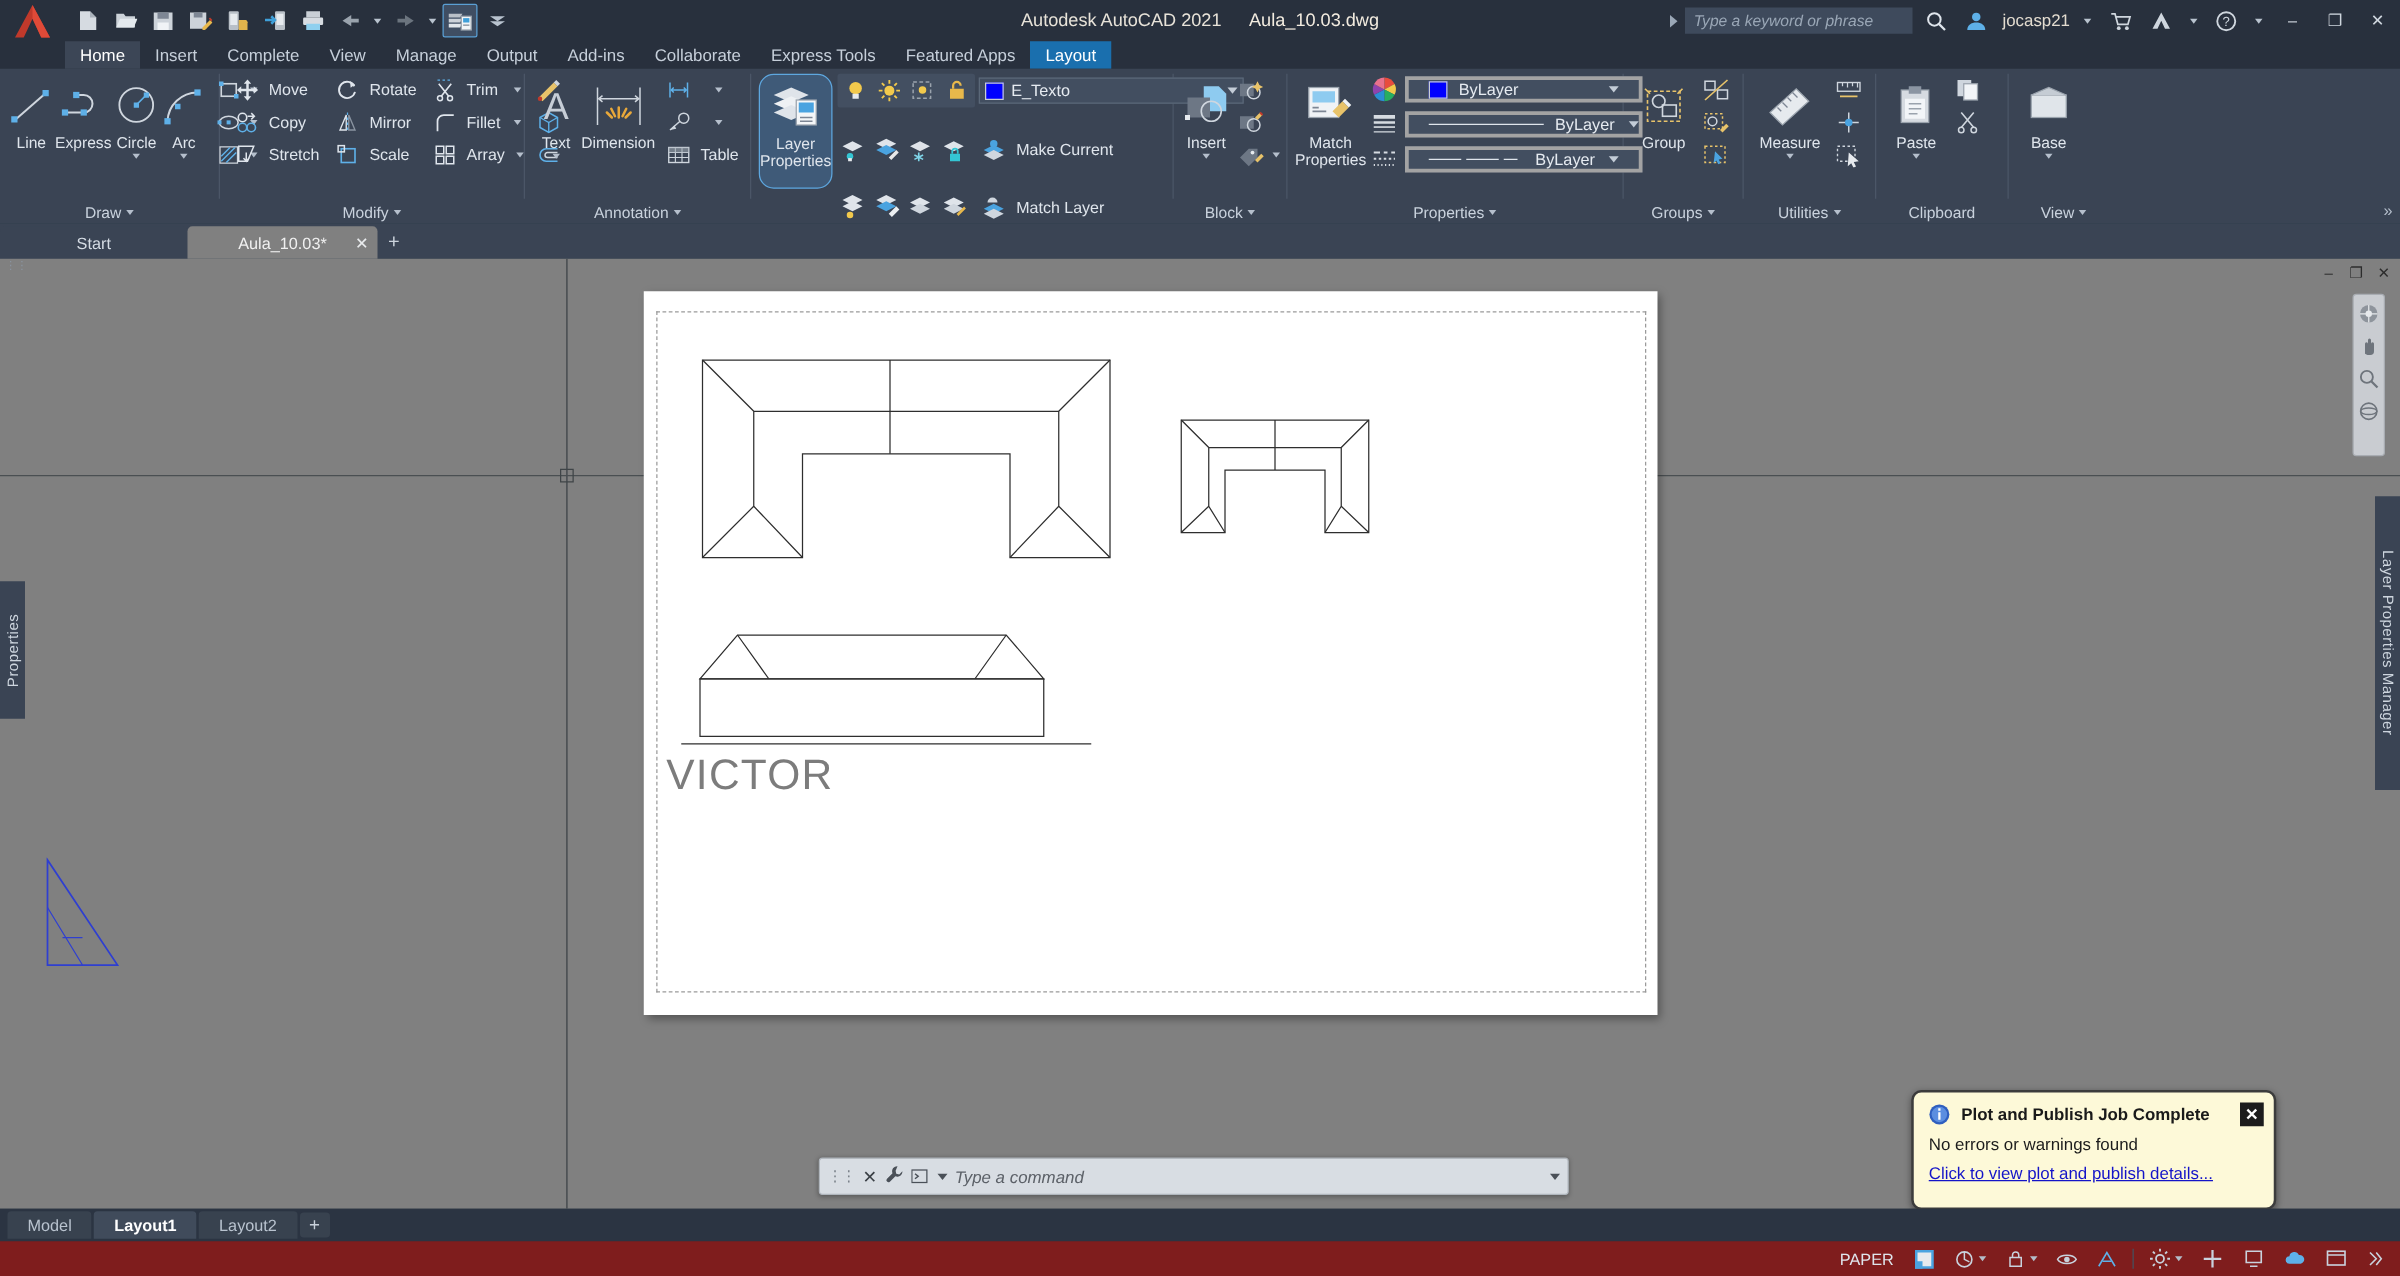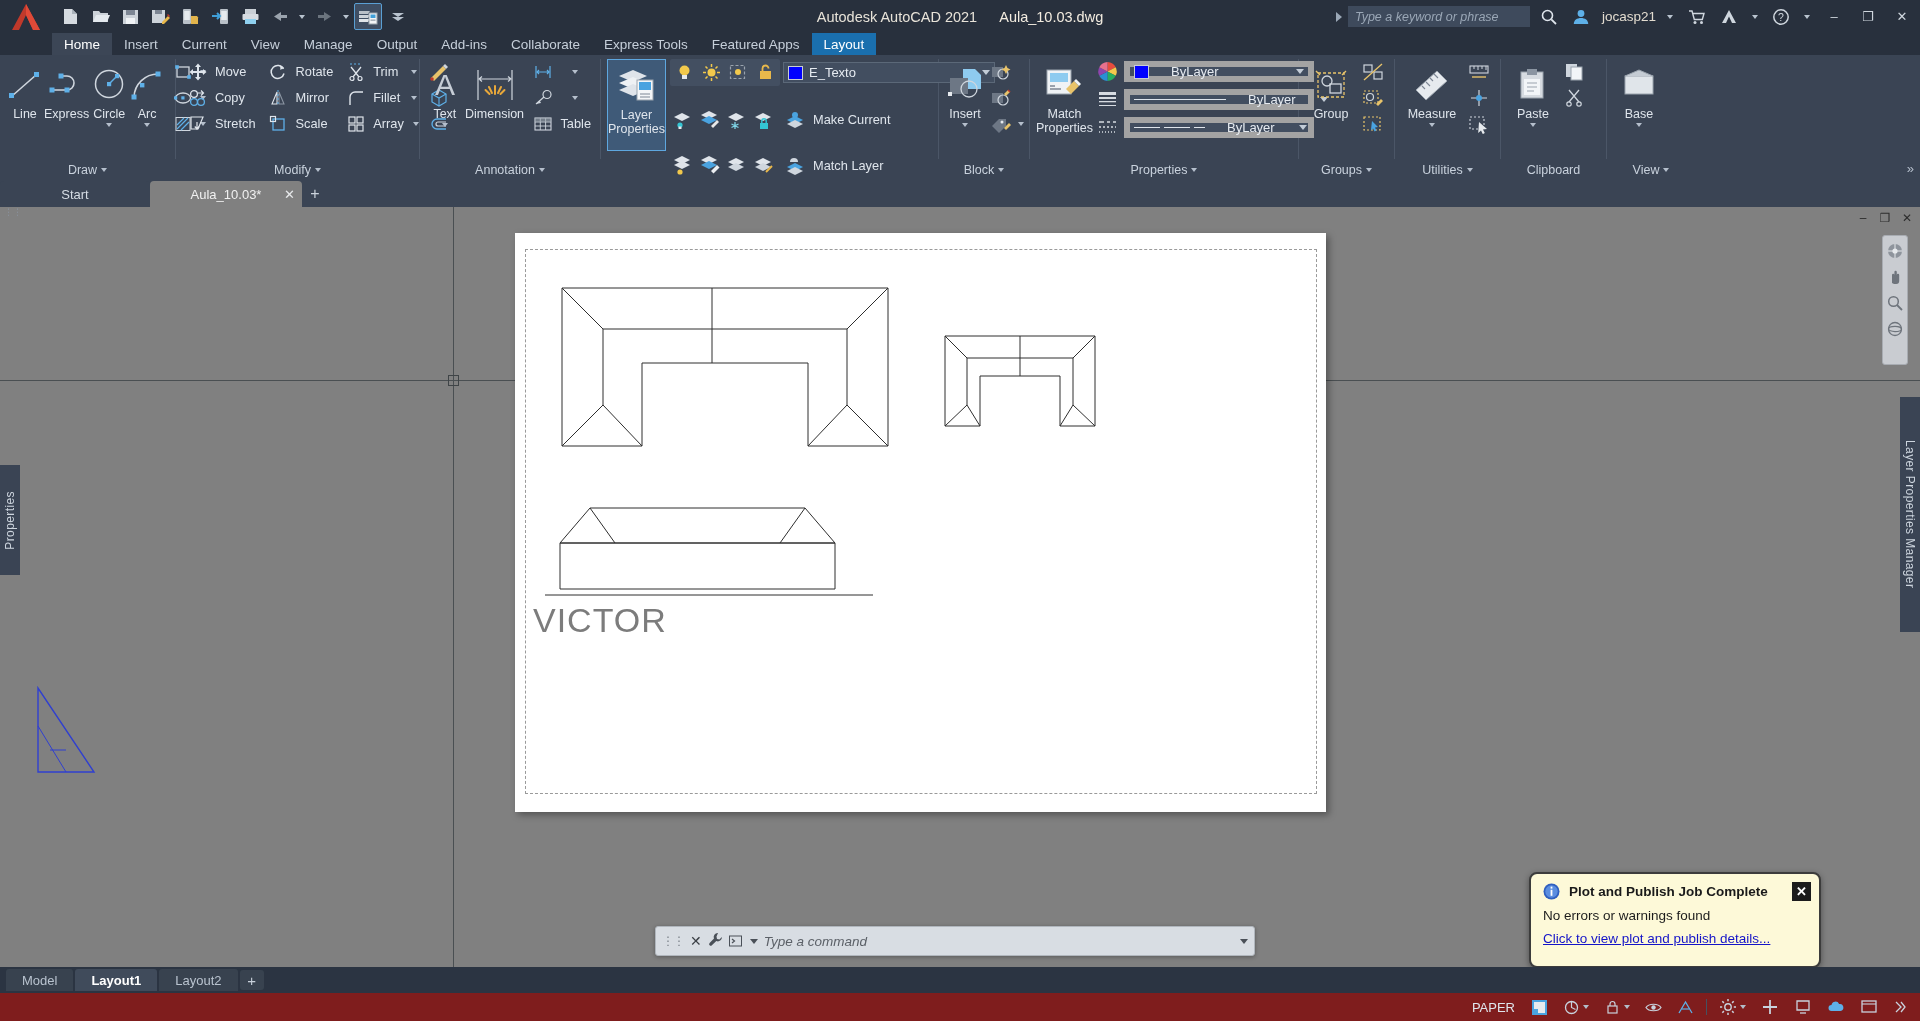--- a/index.html
+++ b/index.html
@@ -94,22 +94,22 @@
   .layer-combo {
     width: 212px; height: 21px; background: #424e60; border: 1px solid #5b6878;
     display: flex; align-items: center; gap: 6px; padding: 0 4px;
     margin-left: 3px;
   }
   .swatch { width:15px;height:14px;background:#0000ff;border:1px solid #c8cdd4;}
   .layer-combo .txt { font-size:13px;color:#e6ebf1; flex:1;}
   .combo-caret { width:0;height:0;border-left:4px solid transparent;border-right:4px solid transparent;border-top:5px solid #c3ccd7;}
 
   .prop-combo {
-    width: 190px; height: 21px; background: #424e60; border: 6px solid #a3a3a3;
-    display:flex;align-items:center;gap:22px;padding:0 4px;
+    width: 190px; height: 21px; background: #424e60; border: 3px solid #a3a3a3;
+    display:flex;align-items:center;gap:9px;padding:0 16px;
   }
   .prop-combo .txt { font-size:13px;color:#e6ebf1; flex:1; text-align:right; padding-right:2px;}
 
   
   .doctabs {
     position: absolute; top: 179px; left: 0; width: 1920px; height: 28px;
     background: #3a4454; display: flex; align-items: flex-end;
   }
   .doctab {
     height: 26px; min-width: 120px; display: flex; align-items: center; justify-content: center;
@@ -382,21 +382,21 @@
         </div>
       <div class="win-btn">–</div>
       <div class="win-btn">❐</div>
       <div class="win-btn close">✕</div>
     </div>
   </div>
 
   <div class="ribbon-tabs">
     <div class="rtab sel-home">Home</div>
     <div class="rtab">Insert</div>
-    <div class="rtab">Current</div>
+    <div class="rtab">Complete</div>
     <div class="rtab">View</div>
     <div class="rtab">Manage</div>
     <div class="rtab">Output</div>
     <div class="rtab">Add-ins</div>
     <div class="rtab">Collaborate</div>
     <div class="rtab">Express Tools</div>
     <div class="rtab">Featured Apps</div>
     <div class="rtab sel-layout">Layout</div>
   </div>
 
@@ -675,21 +675,21 @@
       </div>
       <div class="panel-title">
         <span>Annotation</span>
         <span class="pcaret"></span>
       </div>
     </div>
     <div class="panel-divider"></div>
 
     <div class="panel" style="width:337px">
       <div class="panel-body">
-        <div class="bigbtn" style="width:66px;background:#3f5a78;border:1px solid #5ea7df;border-radius:0;height:92px;">
+        <div class="bigbtn" style="width:66px;background:#3f5a78;border:1px solid #5ea7df;border-radius:12px;height:92px;">
           <div class="ico">
             <svg width="42" height="40" viewBox="0 0 42 40">
               <path d="M4 10 L18 4 L32 10 L18 16z" fill="#dfe4ea"></path>
               <path d="M4 17 L18 11 L32 17 L18 23z" fill="#eef1f4"></path>
               <path d="M4 24 L18 18 L32 24 L18 30z" fill="#dfe4ea"></path>
               <rect x="22" y="14" width="16" height="20" fill="#f4f6f8" stroke="#9aa3ad"></rect>
               <rect x="24" y="16" width="12" height="8" fill="#4aa3e0"></rect>
               <path d="M25 28 h10 M25 31 h10" stroke="#7d8694" stroke-width="1.2"></path>
             </svg>
           </div>

